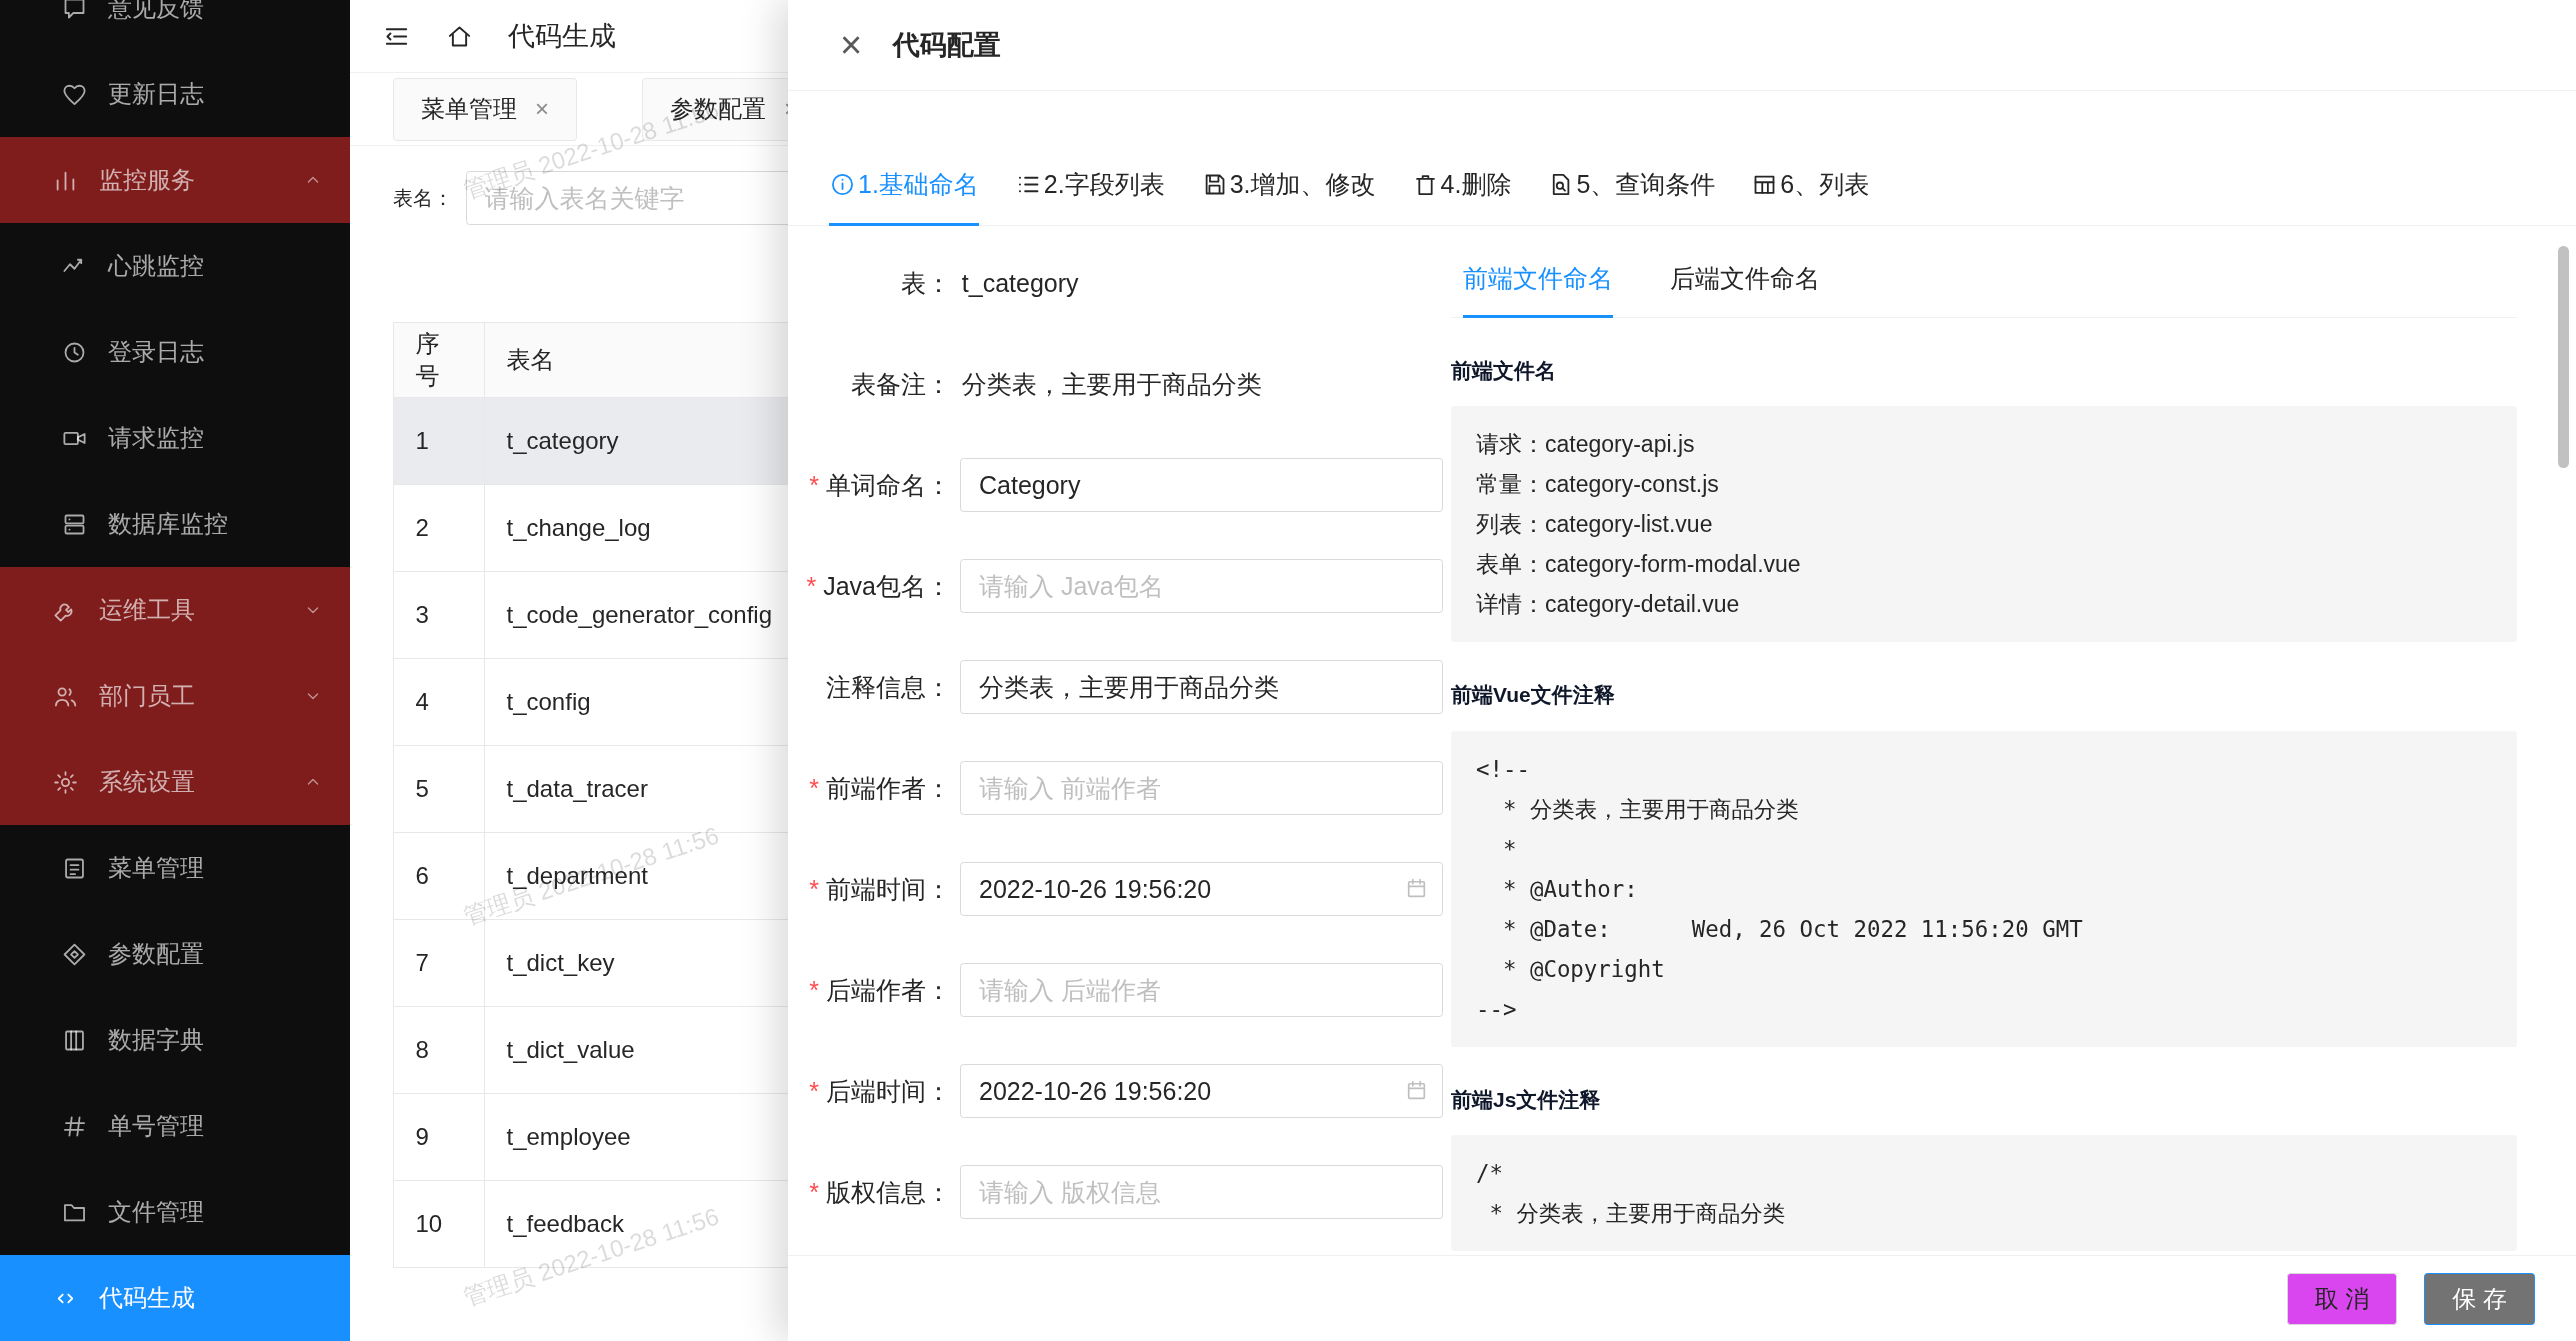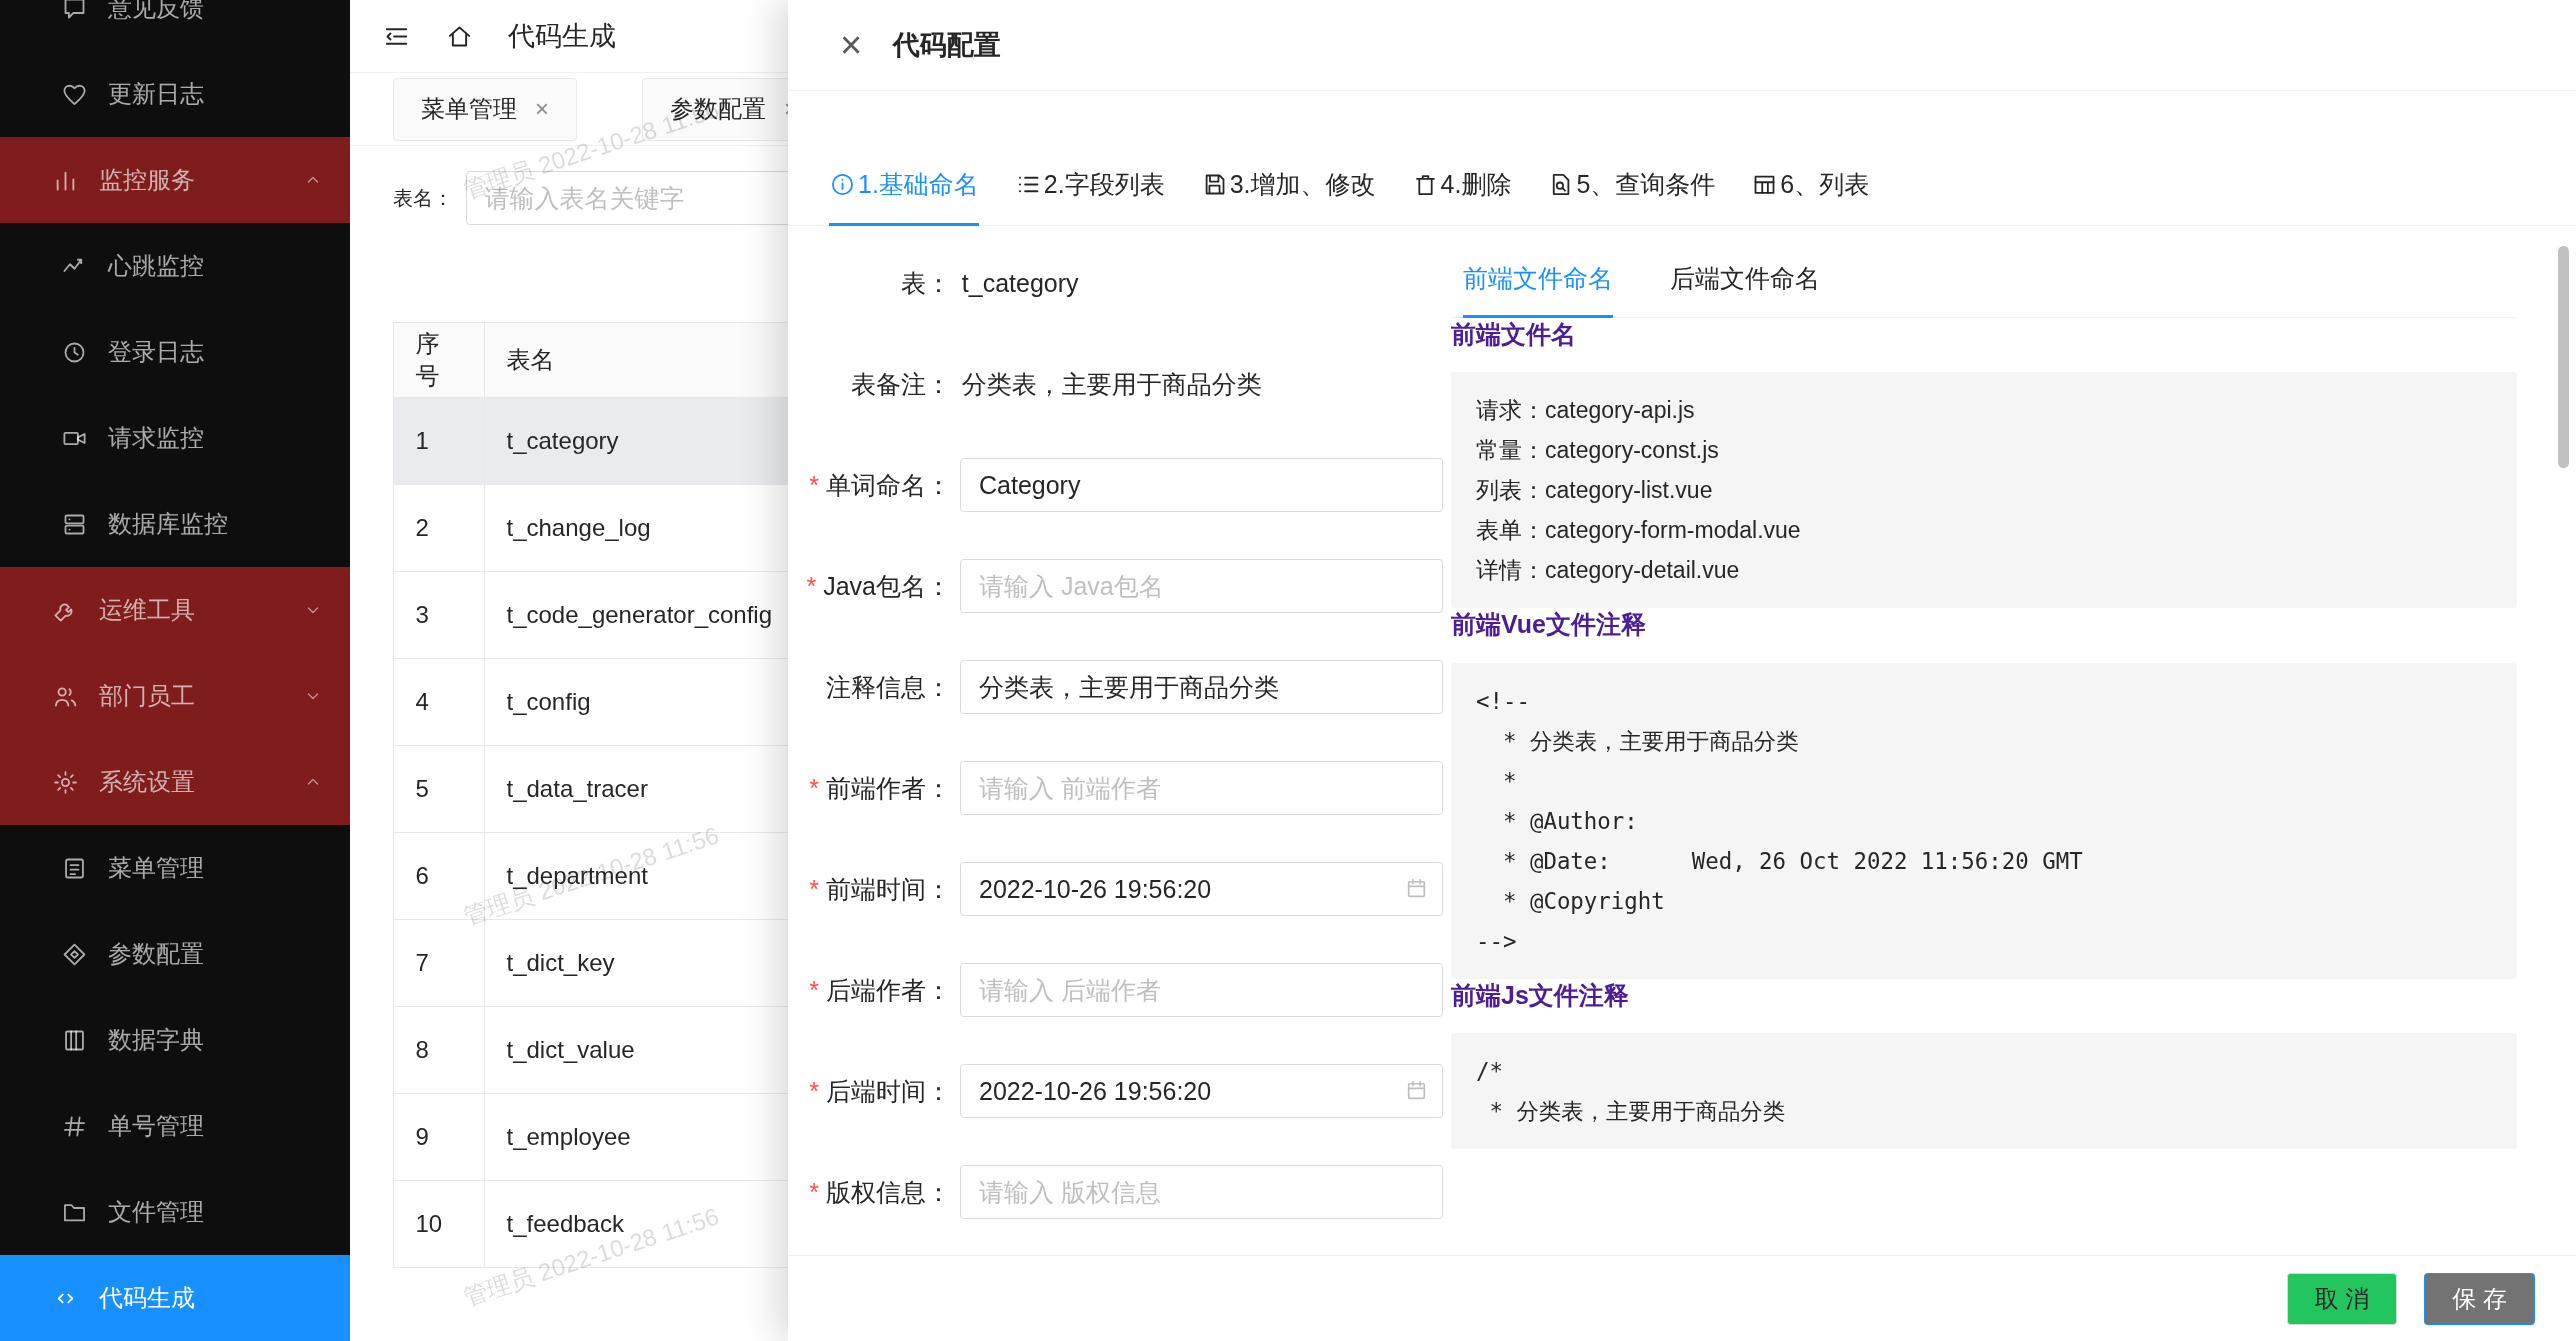--- a/index.html
+++ b/index.html
@@ -64,31 +64,31 @@
   .f-value { margin-left:10.8px; font-size:25px; color:#262626; white-space:nowrap; }
   .f-input-wrap { position:relative; margin-left:9px; }
   .f-input { width:483px; }
   .f-input.with-icon { padding-right:54px; }
   .cal-icon { position:absolute; right:14.3px; top:14.3px; width:25px; height:25px; color:#bfbfbf; }
   .panel { position:absolute; left:663px; top:0; width:1066px; }
   .panel-tabs { display:flex; gap:57px; padding-top:36px; border-bottom:0.9px solid #f0f0f0; }
   .p-tab { font-size:25px; padding-bottom:20px; border-bottom:3.6px solid transparent; margin-bottom:-0.9px;
            color:#262626; cursor:pointer; }
   .p-tab.active { color:#1890ff; border-color:#1890ff; font-weight:500;margin-left:12px; }
-  .section-title { font-size:25px; font-weight:700; color:#4c1d95; }
+  .section-title { font-size:21px; font-weight:700; color:#0f172a; margin-top:39px; }
   .gray-box { background:#f5f5f5; border-radius:3.6px; margin-top:21.5px; padding:18px 25px; font-size:23px;
               line-height:40px; color:#262626; }
   .code-box { font-family:"DejaVu Sans Mono","Liberation Mono",monospace; font-size:22.4px; }
   .code-box div { white-space:pre; }
   .scroll-thumb { position:absolute; right:7.2px; top:246px; width:10.8px; height:222px; background:#c1c1c1; border-radius:5.4px; cursor:pointer; }
   .drawer-footer { height:86px; flex:none; border-top:0.9px solid #f0f0f0; display:flex; align-items:center;
                    justify-content:flex-end; gap:27px; padding-right:41px; }
   .btn { height:52px; border-radius:3.6px; font-size:24px; display:flex; align-items:center; padding:0 27px;
          cursor:pointer; font-family:inherit; white-space:nowrap; }
-  .btn-cancel { background:#22c55e; border:0.9px solid #d9d9d9; color:#262626; }
+  .btn-cancel { background:#d946ef; border:0.9px solid #d9d9d9; color:#262626; }
   .btn-save { background:#737373; border:0.9px solid #1890ff; color:#fff; }
 </style>
 </head>
 <body>
 
 <aside class="sidebar">
   <div class="menu">
 
     <div class="m-item sub">
       <svg class="ico mi" viewBox="0 0 24 24">

